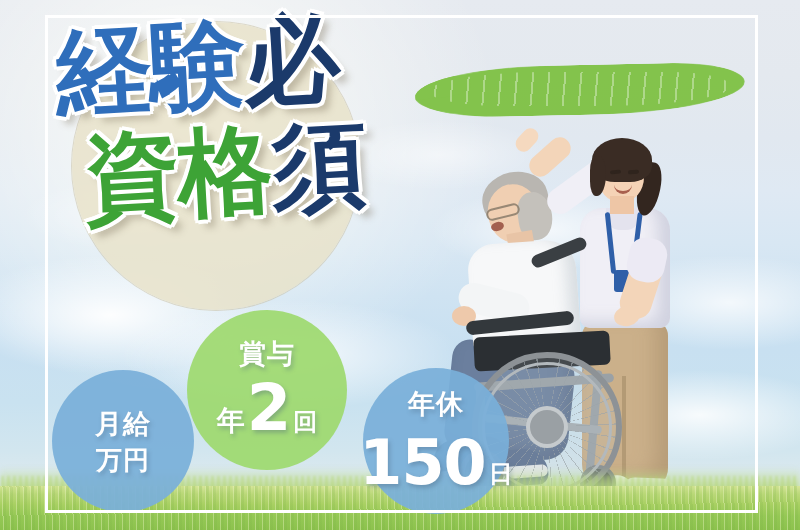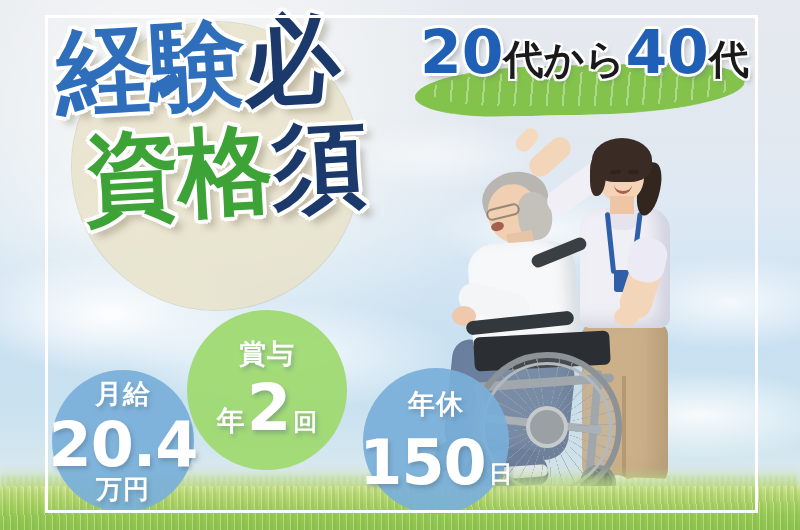--- a/index.html
+++ b/index.html
@@ -364,27 +364,23 @@
       <span class="hl-blue">経験</span><span class="hl-navy">必</span>
     </div>
     <div class="hl-line hl2">
       <span class="hl-green">資格</span><span class="hl-navy">須</span>
     </div>
   </div>
 
   <div class="brush"></div>
   <div class="brush-streak"></div>
 
-  <div class="age-line">
-    <span class="age-num">20</span><span class="age-kana">代から</span><span class="age-num">40</span><span class="age-kana">代</span>
-  </div>
 
   <div class="stat stat-blue s1">
     <div class="s-label">月給</div>
-    <div class="s-big">20.4</div>
     <div class="s-sub">万円</div>
   </div>
 
   <div class="stat stat-green s2">
     <div class="s-label">賞与</div>
     <div class="s-row">
       <span class="pre">年</span>
         <span class="s-big-mid">2</span>
         <span class="post">回</span>
     </div>

